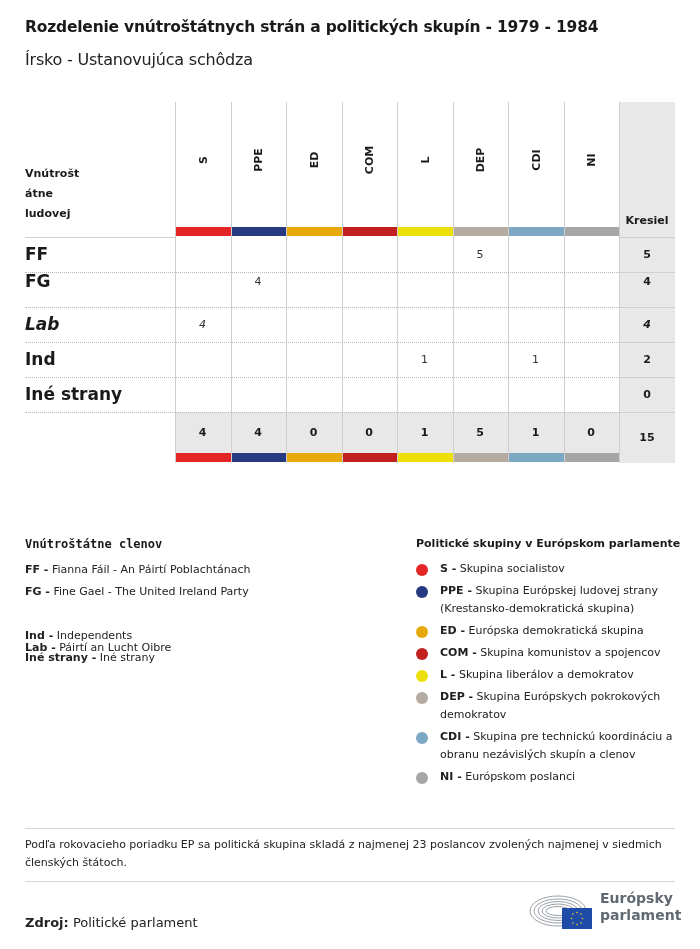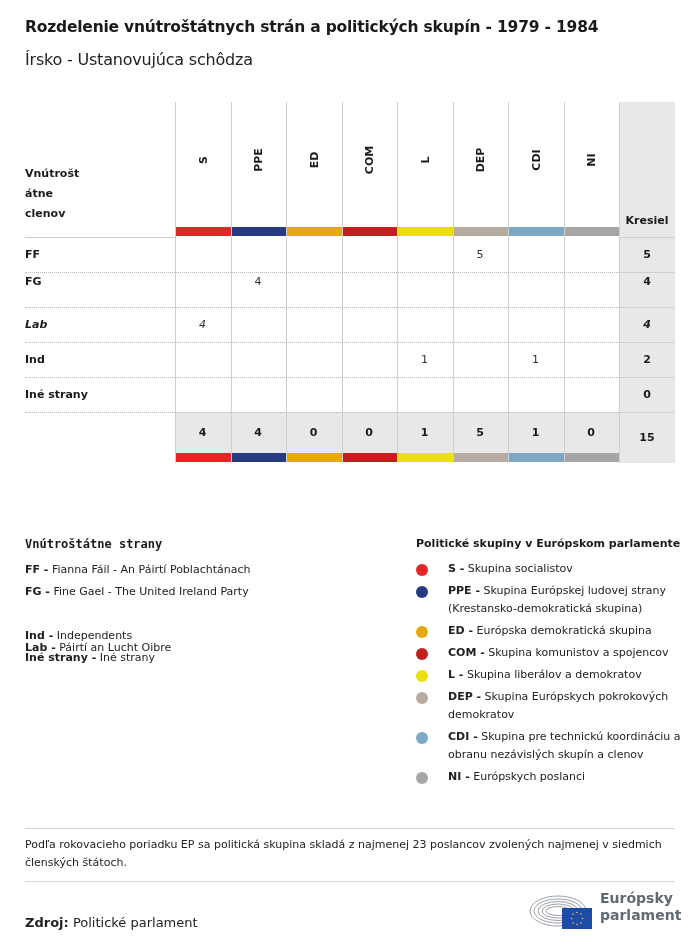--- a/index.html
+++ b/index.html
@@ -11,32 +11,32 @@
   .col-line { position:absolute; top:0; width:1px; background:#cfcfcf; }
   .kres-bg { position:absolute; left:594px; top:0; width:56px; height:361px; background:#e8e8e8; }
   .hdr-label { position:absolute; left:0; top:62px; font-size:11px; font-weight:bold; line-height:20px; }
   .grp-hdr { position:absolute; top:0; height:125px; width:55px; }
   .grp-hdr span { position:absolute; left:50%; top:58px; transform:translate(-50%,-50%) rotate(-90deg); font-size:11px; font-weight:bold; white-space:nowrap; }
   .kres-hdr { position:absolute; left:594px; top:112px; width:56px; text-align:center; font-size:11px; font-weight:bold; }
   .bar { position:absolute; height:9px; }
   .row { position:absolute; left:0; width:650px; height:35px; }
   .row-border { position:absolute; left:0; width:594px; border-top:1px dotted #b9b9b9; }
   .row-solid { position:absolute; left:0; width:650px; border-top:1px solid #cfcfcf; }
-  .row-label { position:absolute; left:0; top:0; line-height:35px; font-size:11px; font-weight:bold; }
+  .row-label { position:absolute; left:0; top:0; line-height:35px; font-size:17px; font-weight:bold; }
   .cell { position:absolute; top:0; width:55px; line-height:35px; text-align:center; font-size:11px; color:#333; }
   .kres-cell { position:absolute; left:594px; top:0; width:56px; line-height:35px; text-align:center; font-size:11px; font-weight:bold; }
   .tot-bg { position:absolute; left:150px; top:310px; width:444px; height:41px; background:#e8e8e8; }
   .tot-cell { position:absolute; top:310px; width:55px; line-height:41px; text-align:center; font-size:11px; font-weight:bold; }
   .tot-kres { position:absolute; left:594px; top:310px; width:56px; line-height:51px; text-align:center; font-size:11px; font-weight:bold; }
   
   .leg-left-title { position:absolute; left:25px; top:537px; font-family:"DejaVu Sans Mono", "Liberation Mono", monospace; font-size:12px; font-weight:bold; }
   .leg-left-item { position:absolute; left:25px; font-size:11px; color:#222; }
   .leg-left-item b { font-weight:bold; }
   .leg-right-title { position:absolute; left:416px; top:537px; font-size:11px; font-weight:bold; }
-  .leg-right-item { position:absolute; left:440px; width:240px; font-size:11px; line-height:18px; color:#222;margin-left:8px; }
+  .leg-right-item { position:absolute; left:440px; width:240px; font-size:11px; line-height:18px; color:#222; }
   .leg-right-item b { font-weight:bold; }
   .dot { position:absolute; left:416px; width:12px; height:12px; border-radius:50%; }
   .hr { position:absolute; left:25px; width:650px; border-top:1px solid #d6d6d6; }
   .note { position:absolute; left:25px; top:836px; width:640px; font-size:11px; line-height:18px; color:#222; }
   .source { position:absolute; left:25px; top:915px; font-size:13px; color:#222; }
   .source b { font-weight:bold; }
   .logo { position:absolute; left:528px; top:889px; width:150px; height:42px; }
   .logo-text { position:absolute; left:72px; top:1px; font-size:14px; font-weight:bold; color:#616a73; line-height:17px; }
 </style>
 </head>
@@ -45,21 +45,21 @@
 <div class="title">Rozdelenie vnútroštátnych strán a politických skupín - 1979 - 1984</div>
 <div class="subtitle">Írsko - Ustanovujúca schôdza</div>
 
 <div class="tbl">
   <div class="kres-bg"></div>
   <div class="tot-bg"></div>
 
   <div class="hdr-label">
     <div>Vnútrošt</div>
     <div>átne</div>
-    <div>clenov</div>
+    <div>ludovej</div>
   </div>
   <div class="kres-hdr">Kresiel</div>
 
   <div id="grid">
       <div class="col-line" style="left: 150px; height: 361px;"></div>
       <div class="col-line" style="left: 205.5px; height: 361px;"></div>
       <div class="col-line" style="left: 261px; height: 361px;"></div>
       <div class="col-line" style="left: 316.5px; height: 361px;"></div>
       <div class="col-line" style="left: 372px; height: 361px;"></div>
       <div class="col-line" style="left: 427.5px; height: 361px;"></div>
@@ -183,21 +183,21 @@
       <div class="tot-cell" style="left: 261px;">0</div>
       <div class="tot-cell" style="left: 316.5px;">0</div>
       <div class="tot-cell" style="left: 372px;">1</div>
       <div class="tot-cell" style="left: 427.5px;">5</div>
       <div class="tot-cell" style="left: 483px;">1</div>
       <div class="tot-cell" style="left: 538.5px;">0</div>
       <div class="tot-kres">15</div>
     </div>
 </div>
 
-<div class="leg-left-title">Vnútroštátne strany</div>
+<div class="leg-left-title">Vnútroštátne clenov</div>
 <div id="leg-left">
     <div class="leg-left-item" style="top: 563px;"><b>FF -</b> <span>Fianna Fáil - An Páirtí Poblachtánach</span></div>
     <div class="leg-left-item" style="top: 585px;"><b>FG -</b> <span>Fine Gael - The United Ireland Party</span></div>
     <div class="leg-left-item" style="top: 641px;"><b>Lab -</b> <span>Páirtí an Lucht Oibre</span></div>
     <div class="leg-left-item" style="top: 629px;"><b>Ind -</b> <span>Independents</span></div>
     <div class="leg-left-item" style="top: 651px;"><b>Iné strany -</b> <span>Iné strany</span></div>
   </div>
 
 <div class="leg-right-title">Politické skupiny v Európskom parlamente</div>
 <div id="leg-right">
@@ -209,21 +209,21 @@
     <div class="leg-right-item" style="top: 622px;"><b>ED -</b> <span>Európska demokratická skupina</span></div>
     <div class="dot" style="top: 648px; background: rgb(194, 31, 31);"></div>
     <div class="leg-right-item" style="top: 644px;"><b>COM -</b> <span>Skupina komunistov a spojencov</span></div>
     <div class="dot" style="top: 670px; background: rgb(237, 224, 10);"></div>
     <div class="leg-right-item" style="top: 666px;"><b>L -</b> <span>Skupina liberálov a demokratov</span></div>
     <div class="dot" style="top: 692px; background: rgb(181, 171, 160);"></div>
     <div class="leg-right-item" style="top: 688px;"><b>DEP -</b> <span>Skupina Európskych pokrokových demokratov</span></div>
     <div class="dot" style="top: 732px; background: rgb(125, 168, 195);"></div>
     <div class="leg-right-item" style="top: 728px;"><b>CDI -</b> <span>Skupina pre technickú koordináciu a obranu nezávislých skupín a clenov</span></div>
     <div class="dot" style="top: 772px; background: rgb(166, 166, 166);"></div>
-    <div class="leg-right-item" style="top: 768px;"><b>NI -</b> <span>Európskych poslanci</span></div>
+    <div class="leg-right-item" style="top: 768px;"><b>NI -</b> <span>Európskom poslanci</span></div>
   </div>
 
 <div class="hr" style="top:828px"></div>
 <div class="note">Podľa rokovacieho poriadku EP sa politická skupina skladá z najmenej 23 poslancov zvolených najmenej v siedmich členských štátoch.</div>
 <div class="hr" style="top:881px"></div>
 
 <div class="source"><b>Zdroj:</b> <span>Politické parlament</span></div>
 
 <div class="logo">
   <svg width="66" height="42" viewBox="0 0 66 42">

